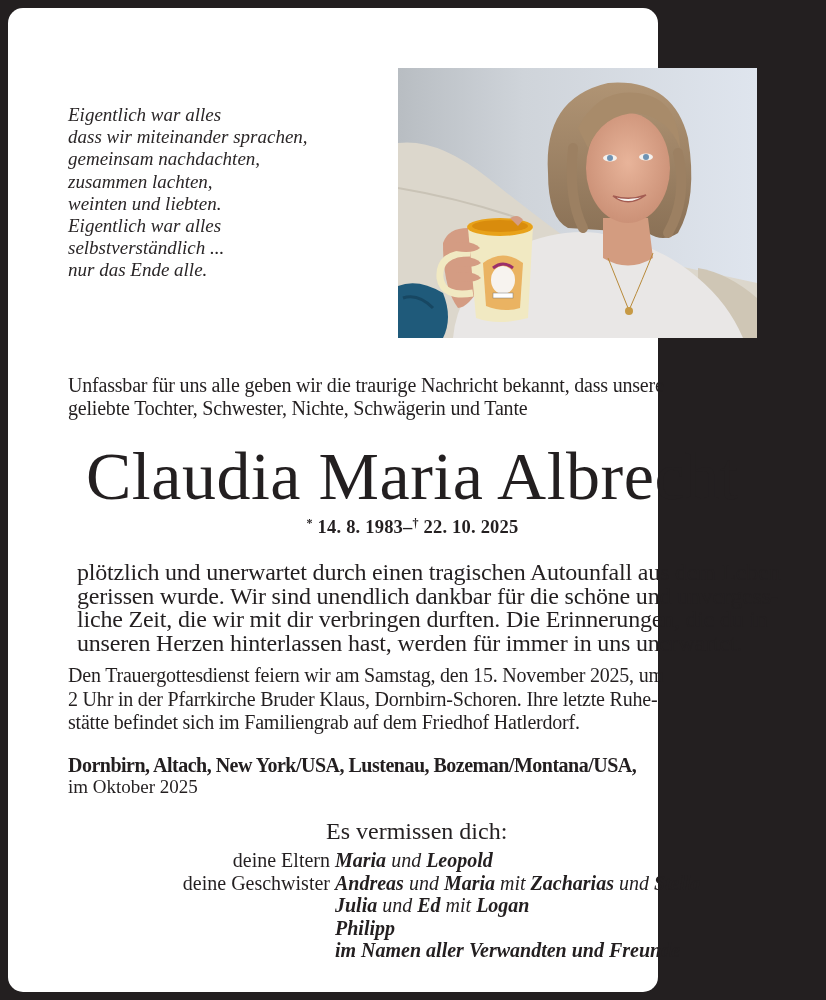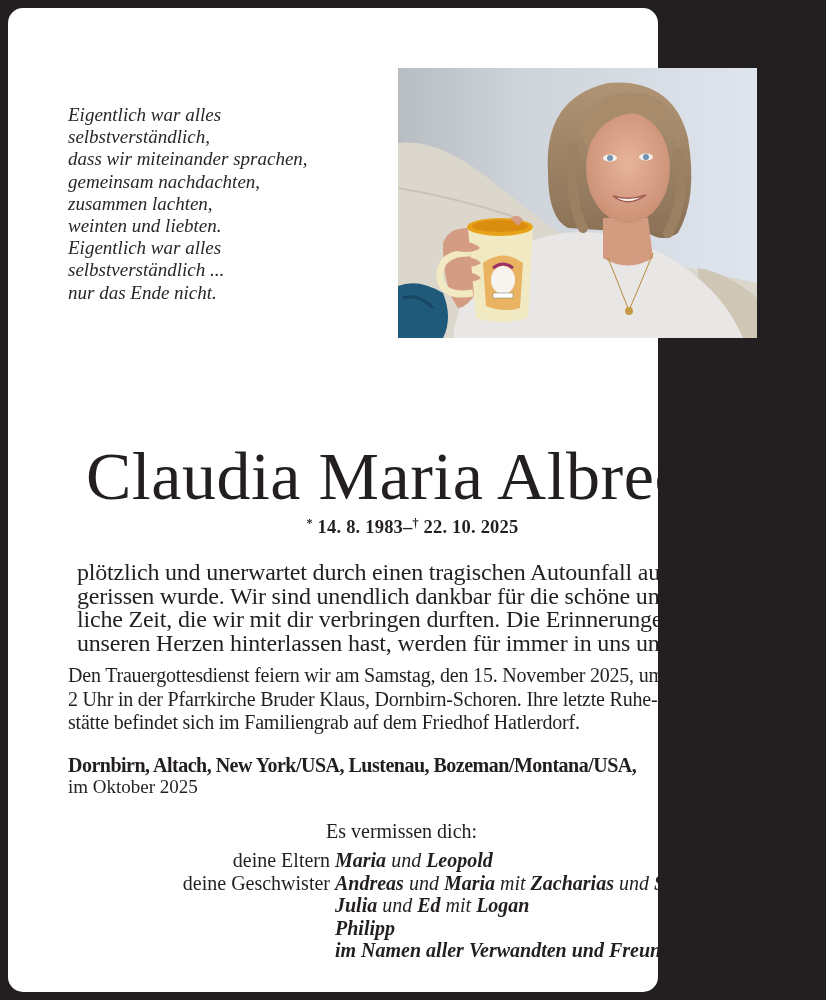--- a/index.html
+++ b/index.html
@@ -88,21 +88,21 @@
       width: 700px;
       font-size: 20px;
       line-height: 22px;
     }
     .places .bold { font-weight: bold; letter-spacing: -0.5px; white-space: nowrap; }
     .places .date { font-size: 19px; white-space: nowrap; }
 
     .missing-title {
       position: absolute;
       left: 318px; top: 812px;
-      font-size: 20px;
+      font-size: 24px;
       line-height: 23px;
       white-space: nowrap;
     }
     .mourners {
       position: absolute;
       left: 12px; top: 841px;
       width: 809px;
       font-size: 20px;
       line-height: 22.5px;
     }
@@ -120,28 +120,27 @@
     }
     .m-row b { font-weight: bold; }
   </style>
 </head>
 <body>
 
 <div class="page">
 
   <div class="poem">
     <div>Eigentlich war alles</div>
-    <div>selbstverständlich,</div>
     <div>dass wir miteinander sprachen,</div>
     <div>gemeinsam nachdachten,</div>
     <div>zusammen lachten,</div>
     <div>weinten und liebten.</div>
     <div>Eigentlich war alles</div>
     <div>selbstverständlich ...</div>
-    <div>nur das Ende nicht.</div>
+    <div>nur das Ende alle.</div>
   </div>
 
   <div class="photo" title="Portrait photo of a smiling woman with shoulder-length blonde hair holding a yellow mug, sitting on a light sofa">
     <svg viewBox="0 0 359 270" preserveAspectRatio="none">
       <defs>
         <linearGradient id="wall" x1="0" y1="0" x2="1" y2="0">
           <stop offset="0" stop-color="#b8bdc2"></stop>
           <stop offset="0.35" stop-color="#cfd4da"></stop>
           <stop offset="1" stop-color="#dfe5ee"></stop>
         </linearGradient>
@@ -198,20 +197,24 @@
       <path d="M95 200 Q105 192 115 200" stroke="#9b2f6b" stroke-width="3" fill="none"></path>
       <rect x="95" y="225" width="20" height="5" fill="#ffffff" stroke="#777" stroke-width="0.5"></rect>
 
       <path d="M58 175 Q75 172 82 180 Q75 186 58 183 Z" fill="#d49c83"></path>
       <path d="M58 190 Q76 187 83 195 Q75 201 58 198 Z" fill="#d49c83"></path>
       <path d="M58 205 Q76 202 83 210 Q75 216 58 213 Z" fill="#d49c83"></path>
       <path d="M112 150 Q120 145 125 152 L120 158 Z" fill="#d49c83"></path>
     </svg>
   </div>
 
+  <div class="intro">
+    <div>Unfassbar für uns alle geben wir die traurige Nachricht bekannt, dass unsere</div>
+    <div>geliebte Tochter, Schwester, Nichte, Schwägerin und Tante</div>
+  </div>
 
   <div class="name">Claudia Maria Albrecht</div>
 
   <div class="dates">
     <sup>*</sup>
     <span>14. 8. 1983</span><span>–</span><sup>†</sup>
     <span>22. 10. 2025</span>
   </div>
 
   <div class="body1">

